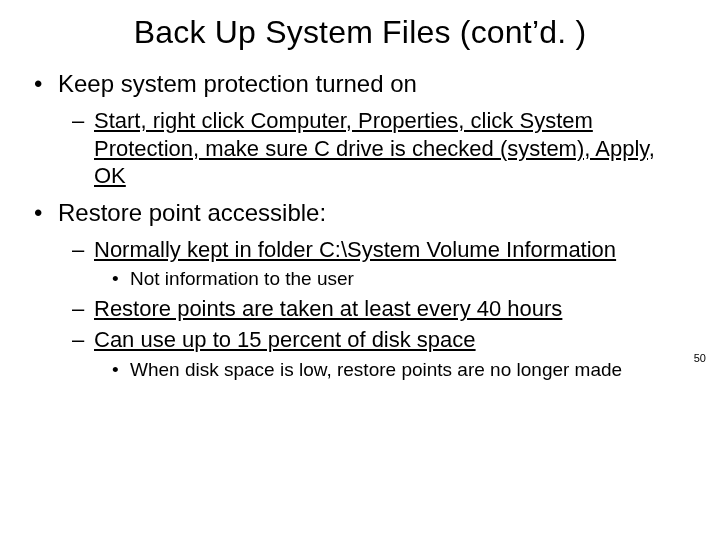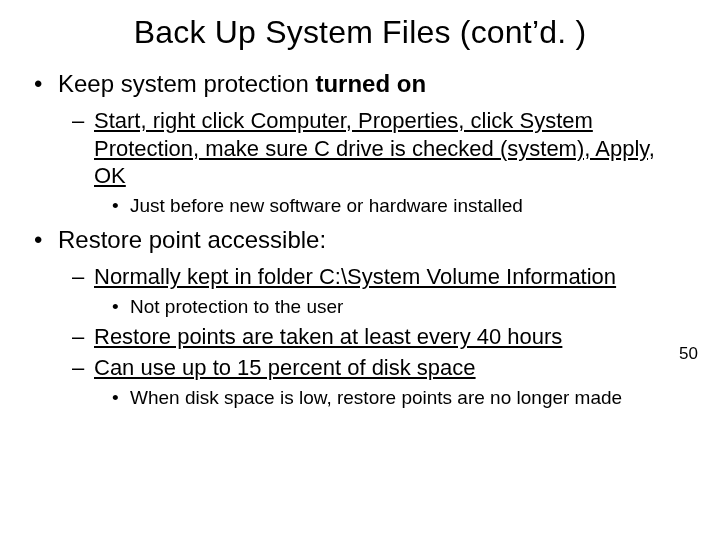--- a/index.html
+++ b/index.html
@@ -62,45 +62,44 @@
     margin: 3px 0 3px 100px;
     position: relative;
   }
   .lvl3::before {
     content: "•";
     position: absolute;
     left: -18px;
     top: 0;
   }
 
-  .bold { font-weight: 700; }
+  .bold { font-weight: 400; }
 
   .pagenum {
     position: absolute;
-    right: 22px;
+    right: 14px;
     bottom: 24px;
-    font-size: 17px;
+    font-size: 11px;
     margin-left: 13px;
   }
 </style>
 </head>
 <body>
 
 <div class="slide">
   <h1 class="title">Back Up System Files (cont’d. )</h1>
 
   <ul>
     <li class="lvl1">
       <span>Keep system protection </span><span class="bold">turned on</span><span></span>
     </li>
     <li class="lvl2">Start, right click Computer, Properties, click System Protection, make sure C drive is checked (system), Apply, OK</li>
-    <li class="lvl3">Just before new software or hardware installed</li>
 
     <li class="lvl1">Restore point accessible:</li>
     <li class="lvl2">Normally kept in folder C:\System Volume Information</li>
-    <li class="lvl3">Not protection to the user</li>
+    <li class="lvl3">Not information to the user</li>
     <li class="lvl2">Restore points are taken at least every 40 hours</li>
     <li class="lvl2">Can use up to 15 percent of disk space</li>
     <li class="lvl3">When disk space is low, restore points are no longer made</li>
   </ul>
 
   <div class="pagenum">50</div>
 </div>
 
 </body></html>

